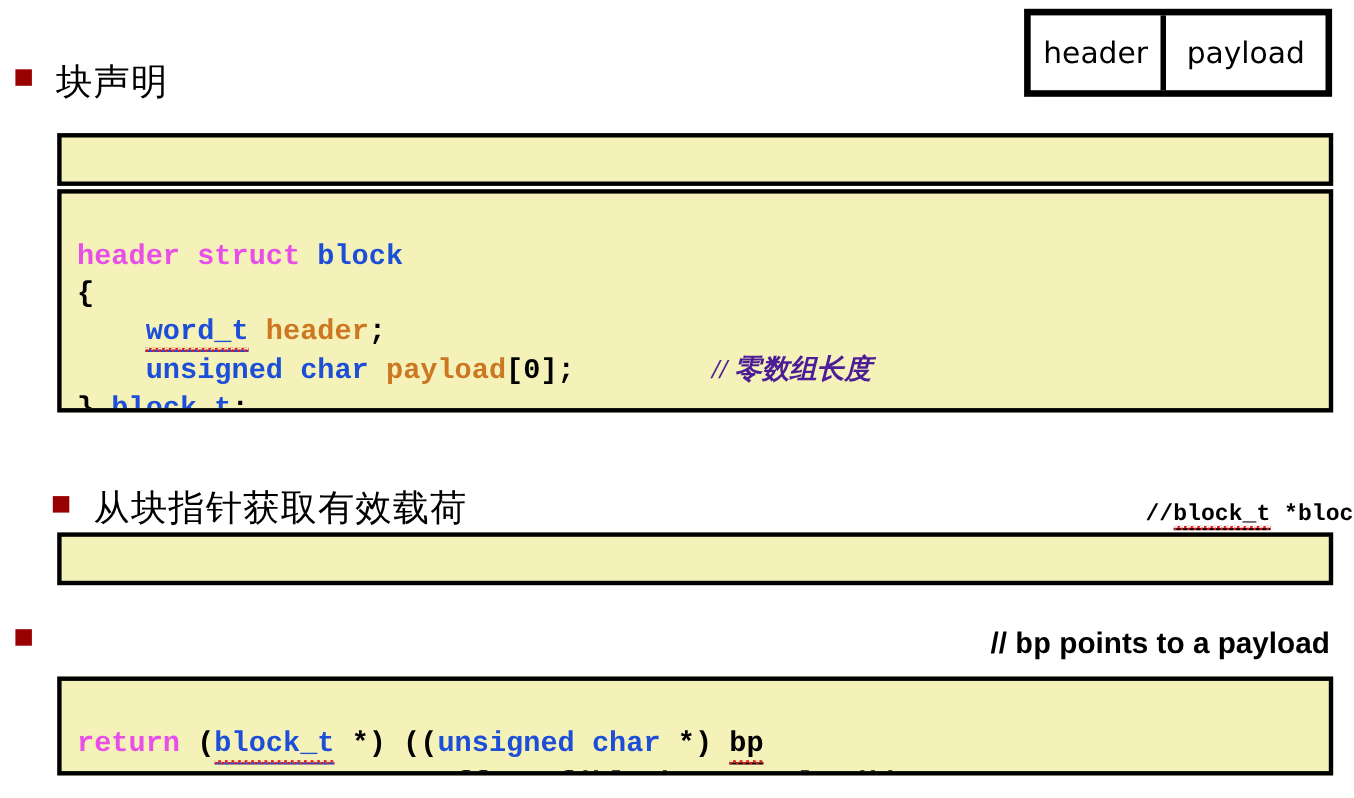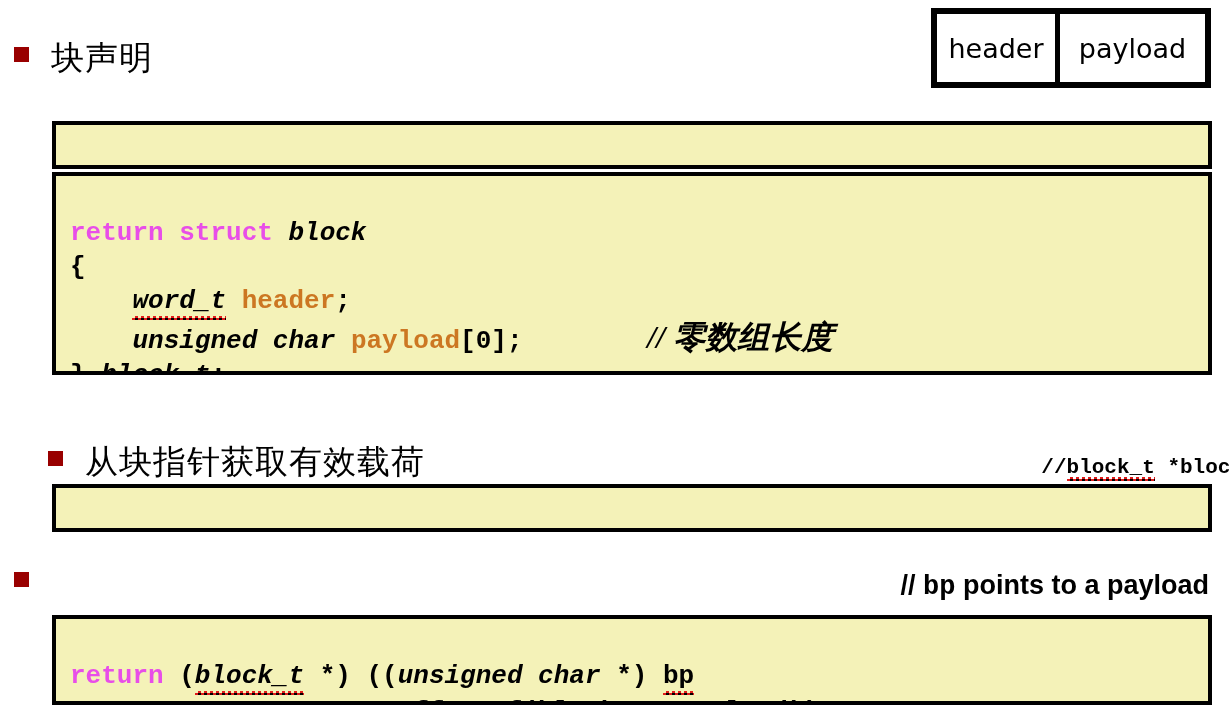--- a/index.html
+++ b/index.html
@@ -100,21 +100,21 @@
     line-height: 34px;
     color: #000000;
     padding: 6px 0 6px 14px;
     white-space: pre;
     overflow: hidden;
   }
 
   
   .kw-blue   { color: #b9d6f2; }
   .kw-magenta{ color: #e84ee8; }
-  .id-green  { color: #000000; font-style: italic; }
+  .id-green  { color: #1d4ed8; }
   .id-orange { color: #cc7722; }
   .plain     { color: #000000; }
 
   
   .sq {
     position: relative;
     display: inline-block;
   }
   .sq::after {
     content: "";
@@ -131,47 +131,47 @@
   }
   
   .ul {
     border-bottom: 2px solid currentColor;
   }
 
   .cn-comment {
     font-family: "Liberation Serif", "DejaVu Serif", serif;
     font-style: italic;
     font-weight: bold;
-    font-size: 32px;
-    color: #000000;
+    font-size: 25px;
+    color: #4c1d95;
   }
 </style>
 </head>
 <body>
 
 <div class="hp-diagram">
   <div class="hp-cell header">
     <span>header</span>
   </div>
   <div class="hp-cell payload">
     <span>payload</span>
   </div>
 </div>
 
-<div class="bullet-row" style="top:36px;">
+<div class="bullet-row" style="top:52px;">
   <div class="bullet-square"></div>
   <div class="heading-cn">块声明</div>
 </div>
 
 <div class="code-box" style="left:52px; top:121px; width:1160px; height:48px;">
 <span class="kw-blue">typedef</span><span class="plain"> </span><span class="id-green">uint64_t</span><span class="plain"> </span><span class="id-green sq ul">word_t</span><span class="plain">;</span>
 </div>
 
 <div class="code-box" style="left:52px; top:172px; width:1160px; height:203px;">
-<span class="kw-magenta">return struct </span><span class="id-green">block</span>
+<span class="kw-magenta">header struct </span><span class="id-green">block</span>
 <span class="plain">{</span>
 <span class="plain">    </span><span class="id-green sq ul">word_t</span><span class="plain"> </span><span class="id-orange">header</span><span class="plain">;</span>
 <span class="plain">    </span><span class="id-green">unsigned char</span><span class="plain"> </span><span class="id-orange">payload</span><span class="plain">[0];</span><span class="plain">        </span><span class="cn-comment">// 零数组长度</span>
 <span class="plain">} </span><span class="id-green sq ul">block_t</span><span class="plain">;</span>
 </div>
 
 <div class="bullet-row" style="top:440px;margin-left:34px;">
   <div class="bullet-square"></div>
   <div class="heading-cn">从块指针获取有效载荷</div>
   <div class="heading-spacer"></div>

